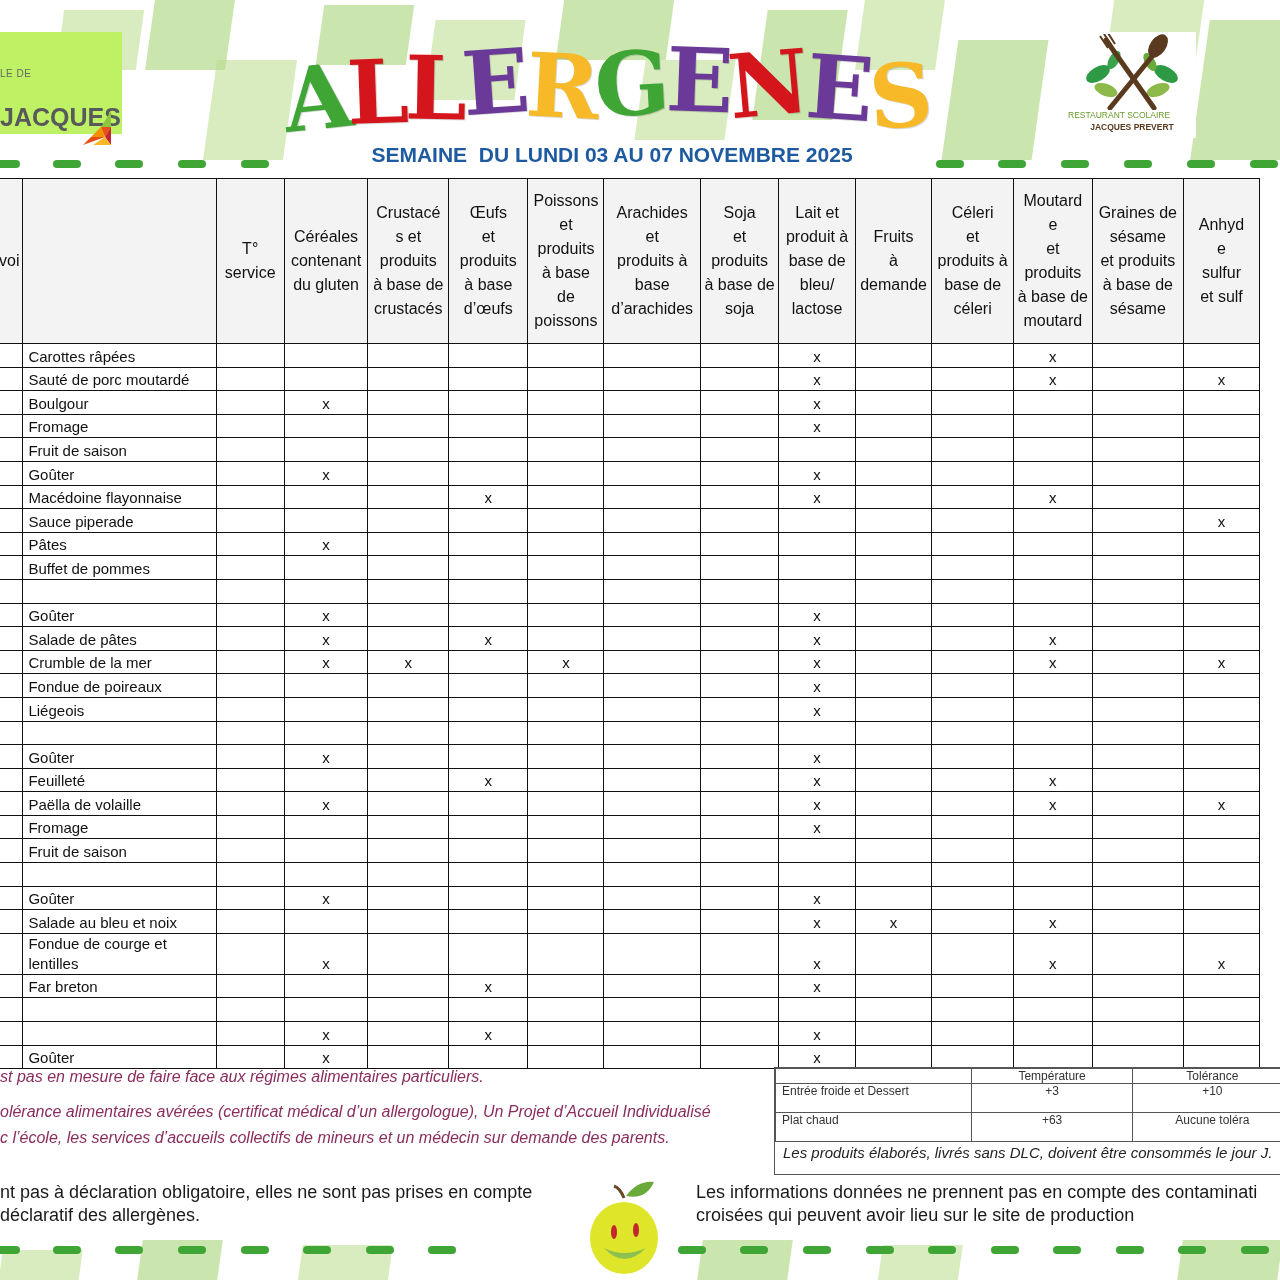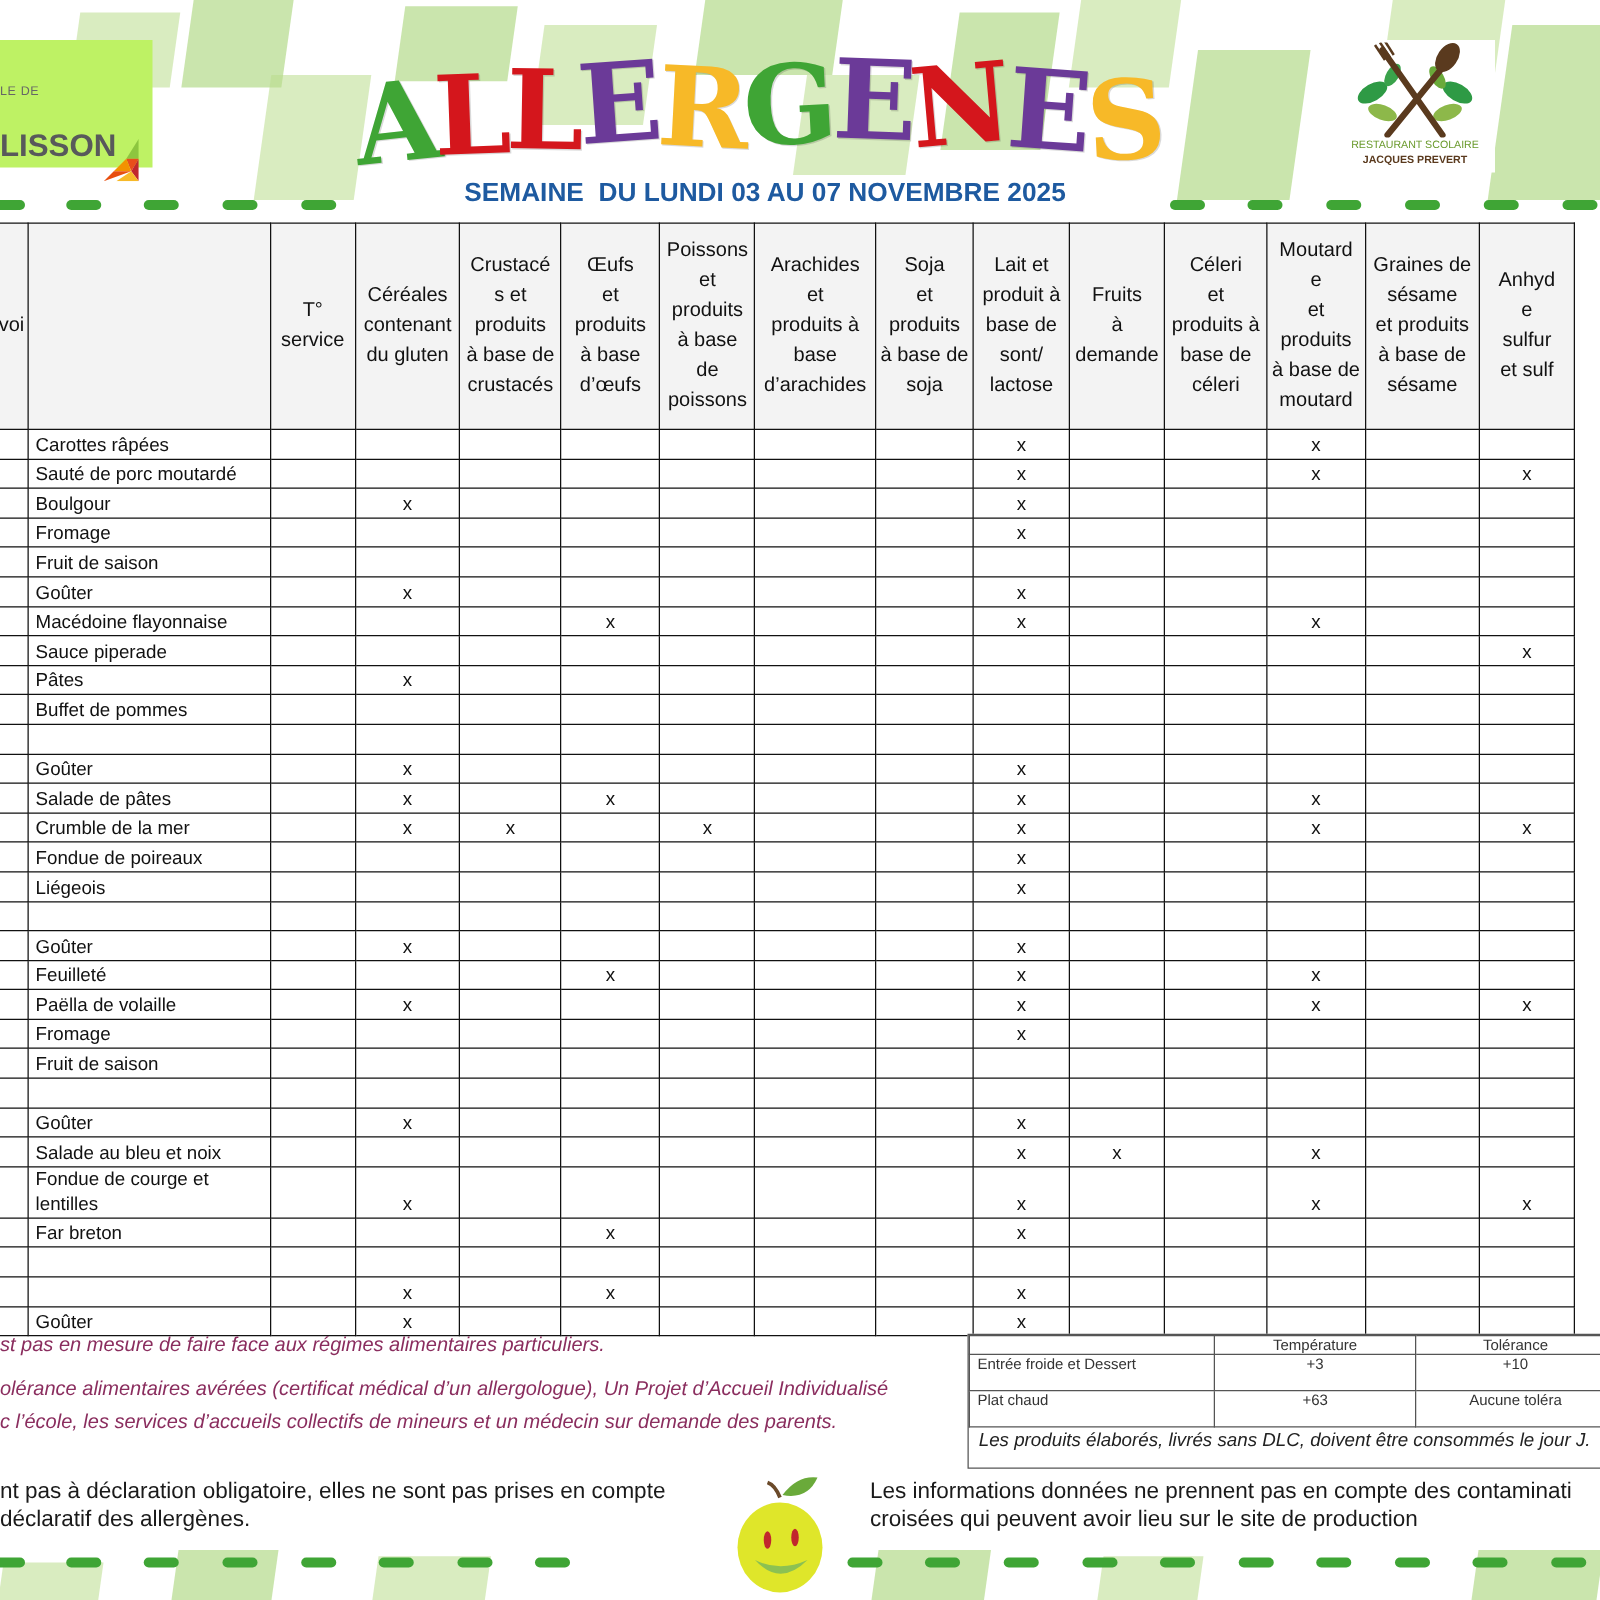--- a/index.html
+++ b/index.html
@@ -16,21 +16,21 @@
   .dash-row { position: absolute; left: 0; width: 1280px; height: 8px; }
   .dash { position: absolute; top: 0; width: 28px; height: 8px; border-radius: 4px; background: #3fa535; }
 
   
   .logo-left { position: absolute; left: 0; top: 32px; width: 122px; height: 102px; background: #bef264; }
   .logo-left .pre { position: absolute; left: 0; top: 36px; font-size: 10px; color: #666; letter-spacing: .5px; }
   .logo-left .name { position: absolute; left: 0; top: 73px; font-size: 25px; font-weight: bold; color: #58595b; line-height: 1; }
   .logo-left .tri { position: absolute; left: 83px; top: 79px; width: 28px; height: 34px; }
 
   .logo-right { position: absolute; left: 1068px; top: 32px; width: 128px; height: 106px; background: #fff; }
-  .logo-right .l1 { position: absolute; left: 0; width: 128px; top: 78px; text-align: center; font-size: 8.5px; color: #6a9a2c; }
+  .logo-right .l1 { position: absolute; left: 0; width: 128px; top: 78px; text-align: left; font-size: 8.5px; color: #6a9a2c; }
   .logo-right .l2 { position: absolute; left: 0; width: 128px; top: 90px; text-align: center; font-size: 8.5px; color: #5a3a1e; font-weight: bold; }
   .logo-right svg { position: absolute; left: 10px; top: 2px; }
 
   
   .title { position: absolute; left: 283px; top: 44px; height: 92px; display: flex; align-items: flex-end; font-family: "DejaVu Serif", serif; font-weight: bold; font-size: 88px; letter-spacing: -4px; line-height: 1; }
   .title span { display: inline-block; text-shadow: 1px 1px 0 rgba(0,0,0,.15); }
   .t1 { transform: rotate(-6deg) translateY(6px); }
   .t2 { transform: rotate(-2deg); }
   .t3 { transform: rotate(1deg) translateY(-4px); }
   .t4 { transform: rotate(-4deg) translateY(-10px); }
@@ -89,21 +89,21 @@
   <div class="dash" style="left:936px"></div>
     <div class="dash" style="left:998px"></div>
     <div class="dash" style="left:1061px"></div>
     <div class="dash" style="left:1124px"></div>
     <div class="dash" style="left:1187px"></div>
     <div class="dash" style="left:1250px"></div>
 </div>
 
 <div class="logo-left">
   <span class="pre">LE DE</span>
-  <span class="name">LISSON</span>
+  <span class="name">JACQUES</span>
   <svg class="tri" viewBox="0 0 28 34">
     <polygon points="28,0 28,16 18,16" fill="#8dc63f"></polygon>
     <polygon points="28,16 18,16 22,26" fill="#e94e1b"></polygon>
     <polygon points="18,16 22,26 8,26" fill="#f39200"></polygon>
     <polygon points="28,16 22,26 28,34" fill="#c1272d"></polygon>
     <polygon points="8,26 22,26 0,34" fill="#e84e0f"></polygon>
     <polygon points="22,26 28,34 10,34" fill="#f7b928"></polygon>
   </svg>
 </div>
 
@@ -209,21 +209,21 @@
           <div>Soja</div>
           <div>et</div>
           <div>produits</div>
           <div>à base de</div>
           <div>soja</div>
         </th>
         <th>
           <div>Lait et</div>
           <div>produit à</div>
           <div>base de</div>
-          <div>sont/</div>
+          <div>bleu/</div>
           <div>lactose</div>
         </th>
         <th>
           <div>Fruits</div>
           <div>à</div>
           <div>demande</div>
         </th>
         <th>
           <div>Céleri</div>
           <div>et</div>

